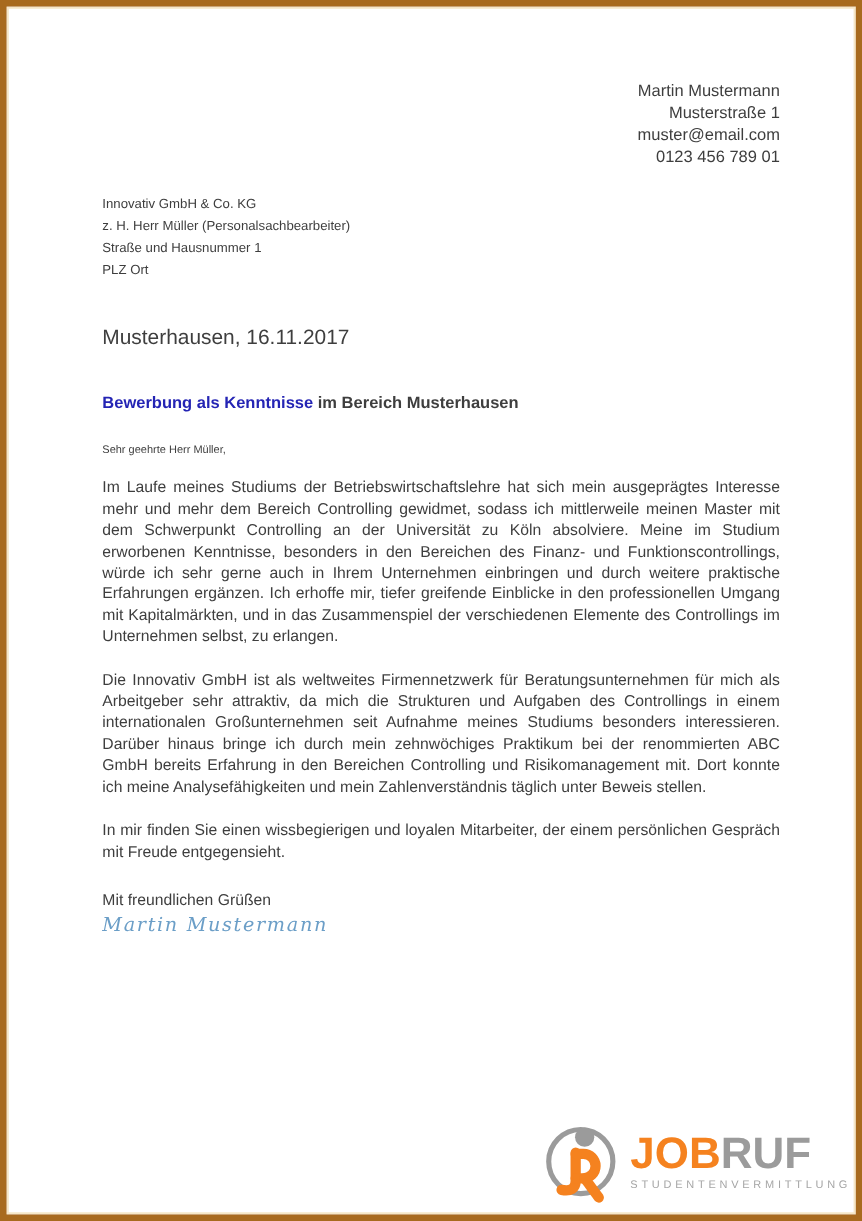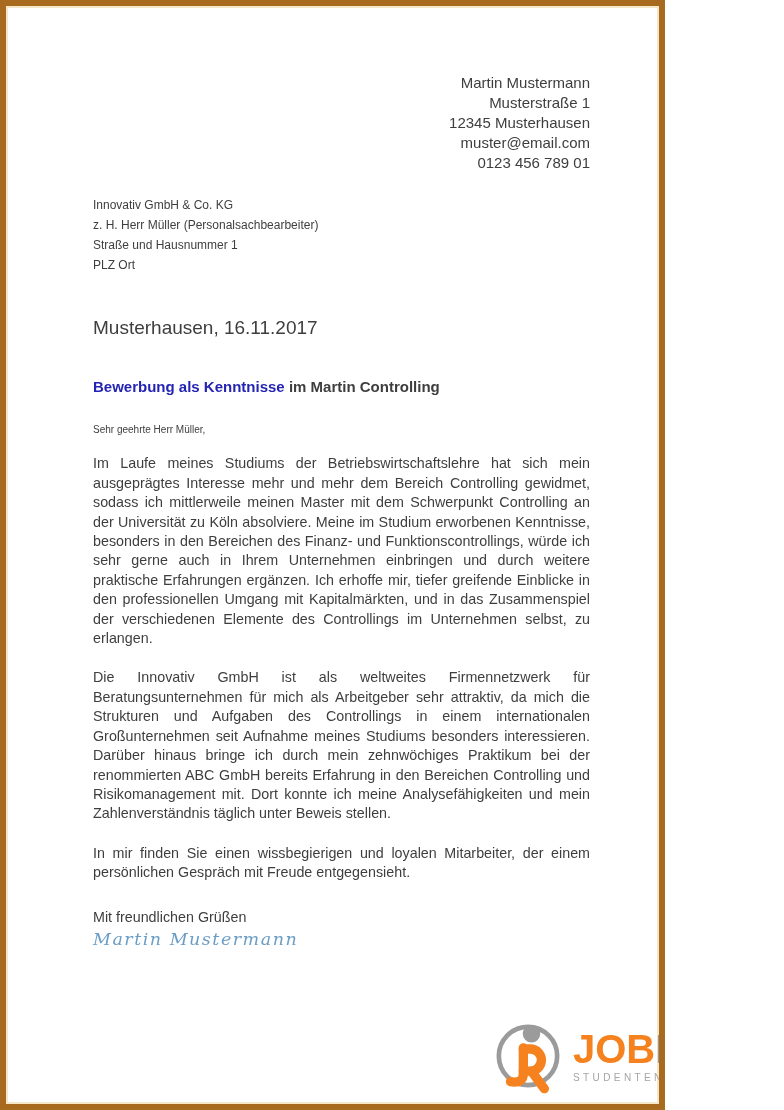--- a/index.html
+++ b/index.html
@@ -8,21 +8,21 @@
     --text:#3e3e3e;
     --subject-blue:#2424b4;
     --signature-blue:#6b9ec7;
     --logo-orange:#f5821f;
     --logo-gray:#9b9b9b;
     --logo-subtitle-gray:#a5a5a5;
   }
   html,body{margin:0;padding:0;background:#fff;}
   .page{
     position:relative;
-    width:665px;height:1110px;
+    width:784px;height:1110px;
     box-sizing:border-box;
     border:6px solid var(--frame-brown);
     box-shadow:inset 0 0 0 2px var(--frame-inner-cream);
     background:#fff;
     font-family:"Liberation Sans","DejaVu Sans",sans-serif;
     color:var(--text);
     overflow:hidden;
   }
   .content{padding:0 69px 0 87px;}
   .sender-block{margin-top:67px;text-align:right;font-size:15px;line-height:20px;}
@@ -63,35 +63,34 @@
 </style>
 </head>
 <body>
 
 <div class="page">
   <div class="content">
 
     <div class="sender-block">
       <div>Martin Mustermann</div>
       <div>Musterstraße 1</div>
-      <div>12345 Musterhausen</div>
       <div>muster@email.com</div>
       <div>0123 456 789 01</div>
     </div>
 
     <div class="recipient-block">
       <div>Innovativ GmbH &amp; Co. KG</div>
       <div>z. H. Herr Müller (Personalsachbearbeiter)</div>
       <div>Straße und Hausnummer 1</div>
       <div>PLZ Ort</div>
     </div>
 
     <div class="dateline">Musterhausen, 16.11.2017</div>
 
-    <div class="subject-line"><span class="subject-highlight">Bewerbung als Kenntnisse</span><span> im Martin Controlling</span></div>
+    <div class="subject-line"><span class="subject-highlight">Bewerbung als Kenntnisse</span><span> im Bereich Musterhausen</span></div>
 
     <div class="salutation">Sehr geehrte Herr Müller,</div>
 
     <p class="body-par">Im Laufe meines Studiums der Betriebswirtschaftslehre hat sich mein ausgeprägtes Interesse mehr und mehr dem Bereich Controlling gewidmet, sodass ich mittlerweile meinen Master mit dem Schwerpunkt Controlling an der Universität zu Köln absolviere. Meine im Studium erworbenen Kenntnisse, besonders in den Bereichen des Finanz- und Funktionscontrollings, würde ich sehr gerne auch in Ihrem Unternehmen einbringen und durch weitere praktische Erfahrungen ergänzen. Ich erhoffe mir, tiefer greifende Einblicke in den professionellen Umgang mit Kapitalmärkten, und in das Zusammenspiel der verschiedenen Elemente des Controllings im Unternehmen selbst, zu erlangen.</p>
     <p class="body-par">Die Innovativ GmbH ist als weltweites Firmennetzwerk für Beratungsunternehmen für mich als Arbeitgeber sehr attraktiv, da mich die Strukturen und Aufgaben des Controllings in einem internationalen Großunternehmen seit Aufnahme meines Studiums besonders interessieren. Darüber hinaus bringe ich durch mein zehnwöchiges Praktikum bei der renommierten ABC GmbH bereits Erfahrung in den Bereichen Controlling und Risikomanagement mit. Dort konnte ich meine Analysefähigkeiten und mein Zahlenverständnis täglich unter Beweis stellen.</p>
     <p class="body-par">In mir finden Sie einen wissbegierigen und loyalen Mitarbeiter, der einem persönlichen Gespräch mit Freude entgegensieht.</p>
 
     <div class="closing">Mit freundlichen Grüßen</div>
     <div class="signature">Martin Mustermann</div>
   </div>

